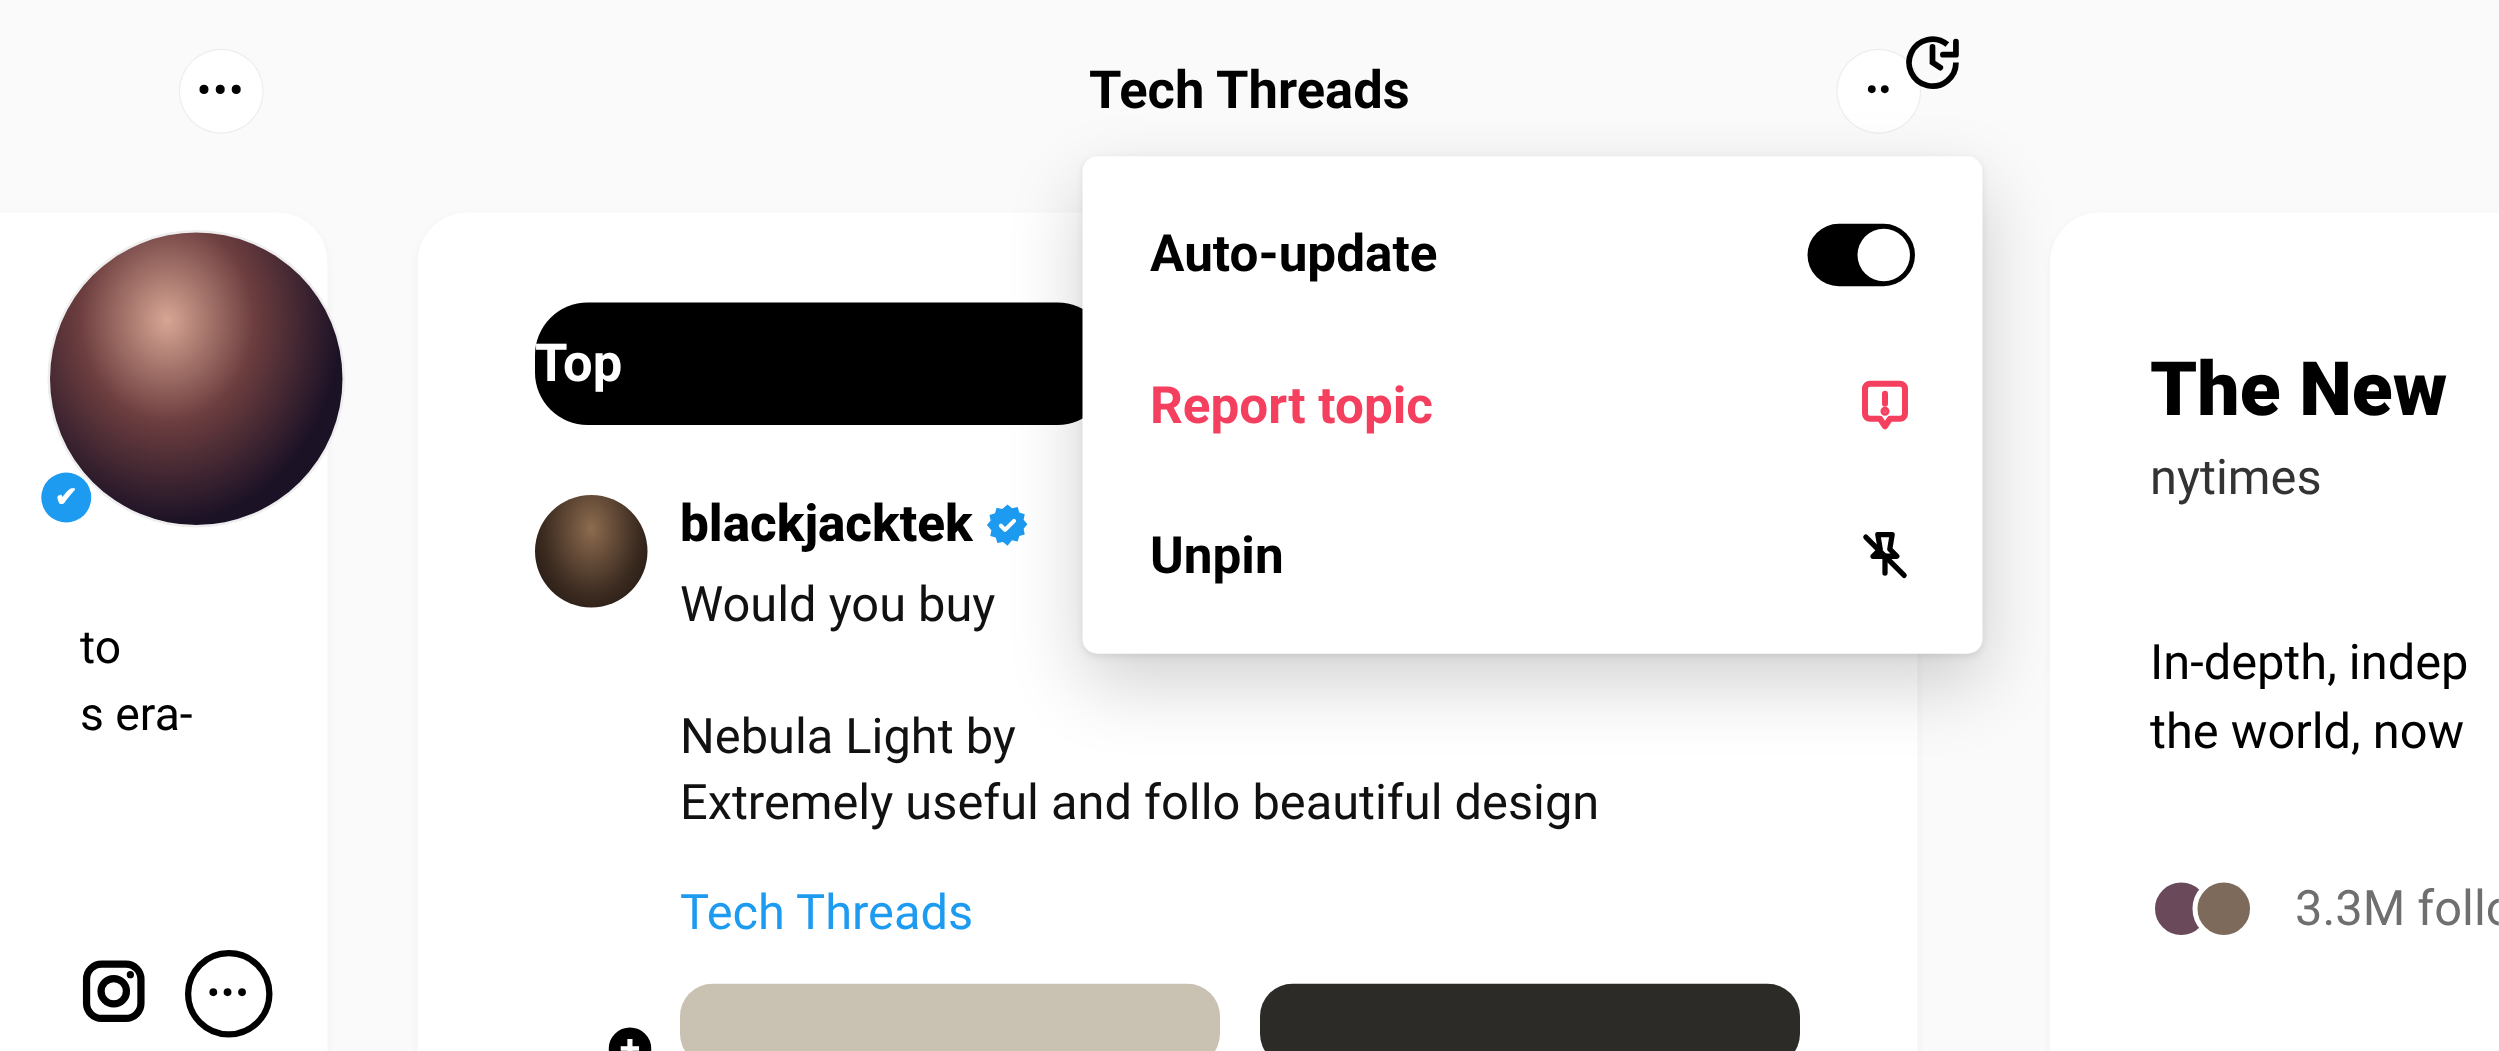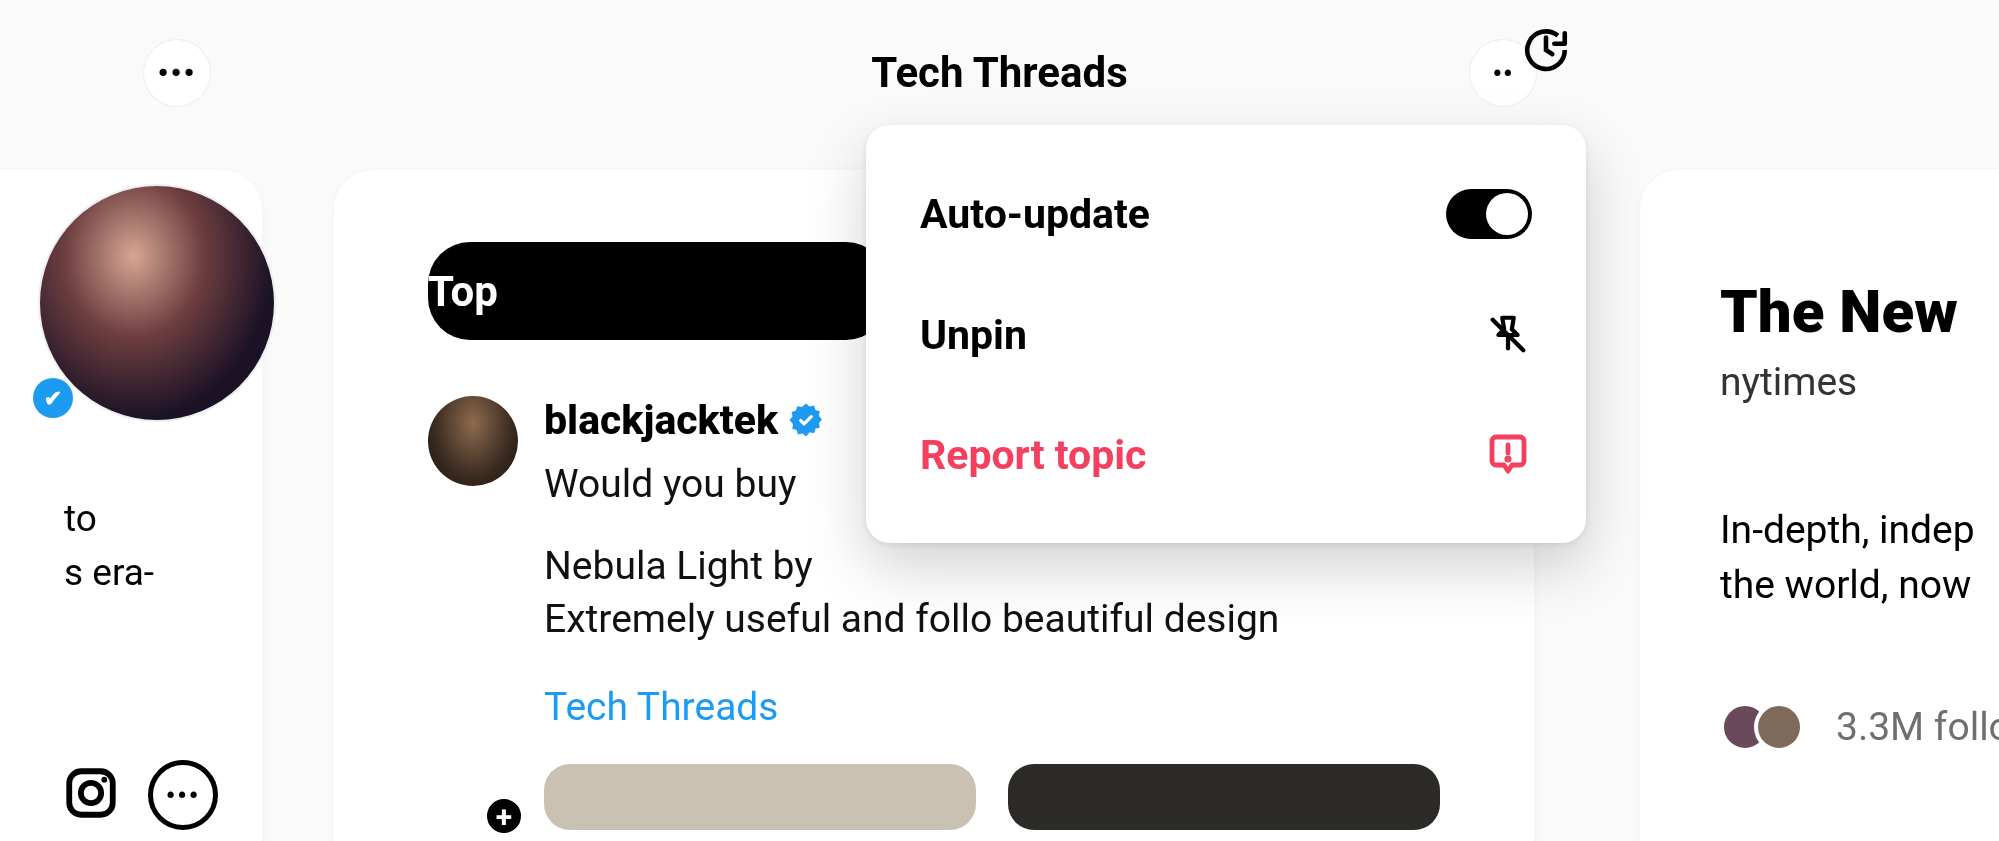--- a/index.html
+++ b/index.html
@@ -162,23 +162,23 @@
   .mini-av.a { left:0; background:#6a4a5a; }
   .mini-av.b { left:34px; background:#7d6a5b; }
   .rt-foltext { font-size:39px;color:#6f6f6f; }
 
   
   .menu {
     position:absolute;
     left: 866px; top: 125px;
     width: 720px;
     background:#fff;
-    border-radius: 24px;
+    border-radius: 12px;
     box-shadow: 0 24px 60px rgba(0,0,0,0.18), 0 2px 6px rgba(0,0,0,0.08);
-    padding: 28px 0;
+    padding: 18px 0;
     z-index: 50;
   }
   .menu-item {
     display:flex;align-items:center;justify-content:space-between;
     padding: 36px 54px;
     font-size:41px;font-weight:700;color:#000;
     cursor:pointer;
   }
   .menu-item.danger { color:#f43f5e; }
   .toggle {
@@ -245,21 +245,21 @@
     </div>
     <div class="post-body">
       <div class="post-user">
         <span>blackjacktek</span>
         <svg class="verify-svg" viewBox="0 0 24 24">
           <path fill="#1d9bf0" d="M12 1l2.4 2 3-.6.9 2.9 2.9.9-.6 3 2 2.4-2 2.4.6 3-2.9.9-.9 2.9-3-.6L12 23l-2.4-2-3 .6-.9-2.9-2.9-.9.6-3L1 12l2-2.4-.6-3 2.9-.9.9-2.9 3 .6L12 1z"></path>
           <path d="M8.5 12.4l2.2 2.2 4.8-4.8" stroke="#fff" stroke-width="2.2" fill="none" stroke-linecap="round" stroke-linejoin="round"></path>
         </svg>
       </div>
       <div class="post-line">Would you buy</div>
-      <div class="post-line" style="margin-top:29px;">Nebula Light by</div>
+      <div class="post-line" style="margin-top:52px;">Nebula Light by</div>
       <div class="post-line" style="margin-top:0;">Extremely useful and follo beautiful design</div>
       <div class="post-topic">Tech Threads</div>
       <div class="media-row">
         <div class="media-box"></div>
         <div class="media-box dark"></div>
       </div>
     </div>
   </div>
 </div>
 
@@ -276,34 +276,34 @@
       <div class="mini-av b"></div>
     </div>
     <span class="rt-foltext">3.3M follo</span>
   </div>
 </div>
 
 <div class="menu">
   <div class="menu-item">
     <span>Auto-update</span>
     <div class="toggle"></div>
+  </div>
+  <div class="menu-item danger">
+    <span>Report topic</span>
+    <span class="menu-icon">
+      <svg viewBox="0 0 24 24" width="48" height="48" fill="none" stroke="#f43f5e" stroke-width="2.4" stroke-linecap="round" stroke-linejoin="round">
+        <path d="M4 5a2 2 0 0 1 2-2h12a2 2 0 0 1 2 2v10a2 2 0 0 1-2 2h-4l-2 3-2-3H6a2 2 0 0 1-2-2V5z"></path>
+        <path d="M12 7v4"></path>
+        <circle cx="12" cy="14" r="0.6" fill="#f43f5e"></circle>
+      </svg>
+    </span>
   </div>
   <div class="menu-item">
     <span>Unpin</span>
     <span class="menu-icon">
       <svg viewBox="0 0 24 24" width="46" height="46" fill="none" stroke="#000" stroke-width="2.2" stroke-linecap="round" stroke-linejoin="round">
         <path d="M9 3h6l-1 6 3 3H7l3-3-1-6z"></path>
         <path d="M12 12v7"></path>
         <path d="M4 4l16 16"></path>
       </svg>
     </span>
   </div>
-  <div class="menu-item danger">
-    <span>Report topic</span>
-    <span class="menu-icon">
-      <svg viewBox="0 0 24 24" width="48" height="48" fill="none" stroke="#f43f5e" stroke-width="2.4" stroke-linecap="round" stroke-linejoin="round">
-        <path d="M4 5a2 2 0 0 1 2-2h12a2 2 0 0 1 2 2v10a2 2 0 0 1-2 2h-4l-2 3-2-3H6a2 2 0 0 1-2-2V5z"></path>
-        <path d="M12 7v4"></path>
-        <circle cx="12" cy="14" r="0.6" fill="#f43f5e"></circle>
-      </svg>
-    </span>
-  </div>
 </div>
 
 </body></html>

